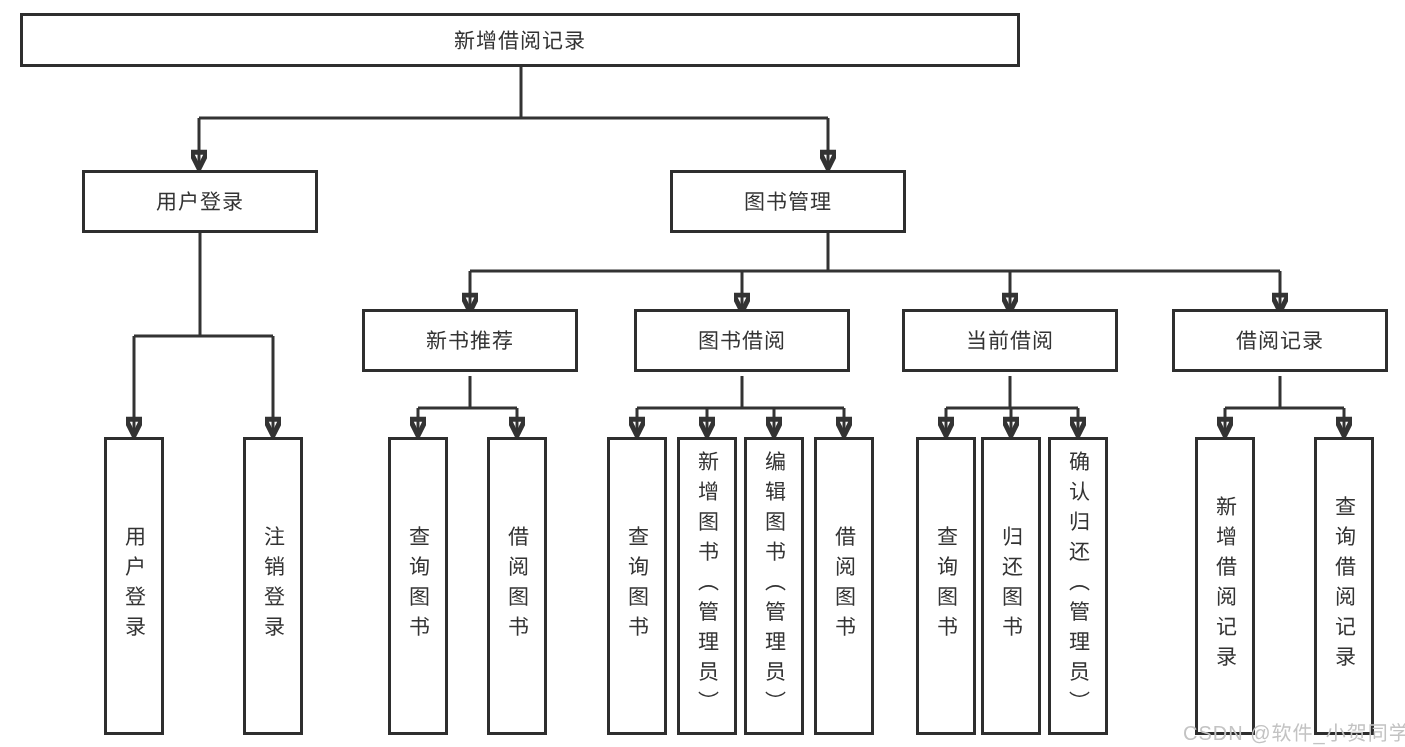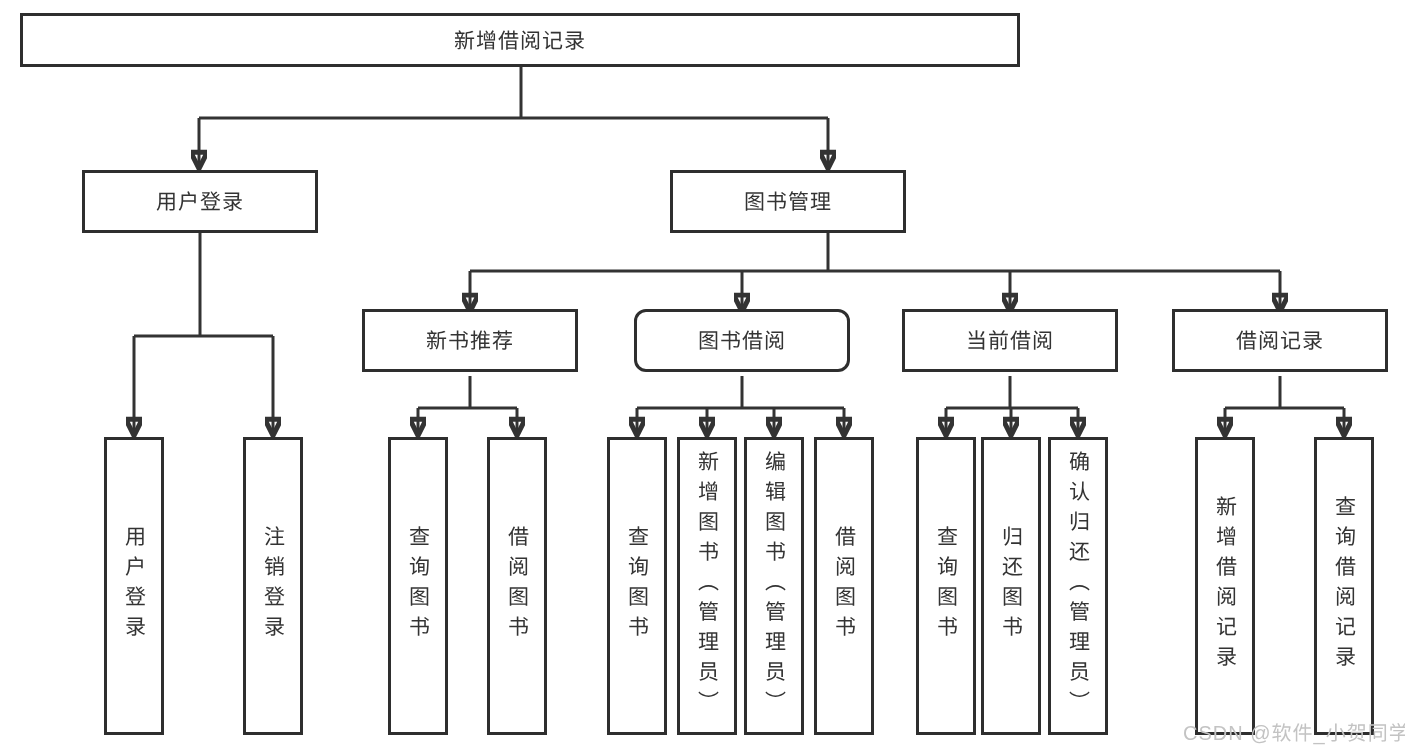--- a/index.html
+++ b/index.html
@@ -55,21 +55,21 @@
   }
   
   .n-root  { left: 20px;  top: 13px;  width: 1000px; height: 54px; }
   
   .lvl2    { top: 170px; width: 236px; height: 63px; }
   .n-l2a   { left: 82px; }
   .n-l2b   { left: 670px; }
   
   .lvl3    { top: 309px; width: 216px; height: 63px; }
   .n-l3a   { left: 362px; }
-  .n-l3b   { left: 634px; border-radius: 12px; }
+  .n-l3b   { left: 634px; }
   .n-l3c   { left: 902px; }
   .n-l3d   { left: 1172px; }
   
   .lf1  { left: 104px; }
   .lf2  { left: 243px; }
   .lf3  { left: 388px; }
   .lf4  { left: 487px; }
   .lf5  { left: 607px; }
   .lf6  { left: 677px; }
   .lf7  { left: 744px; }

